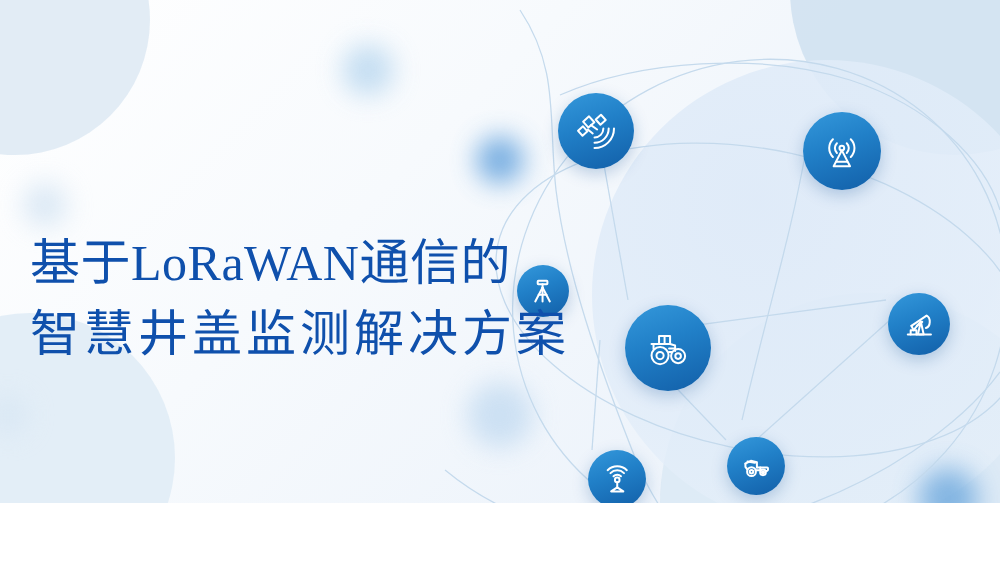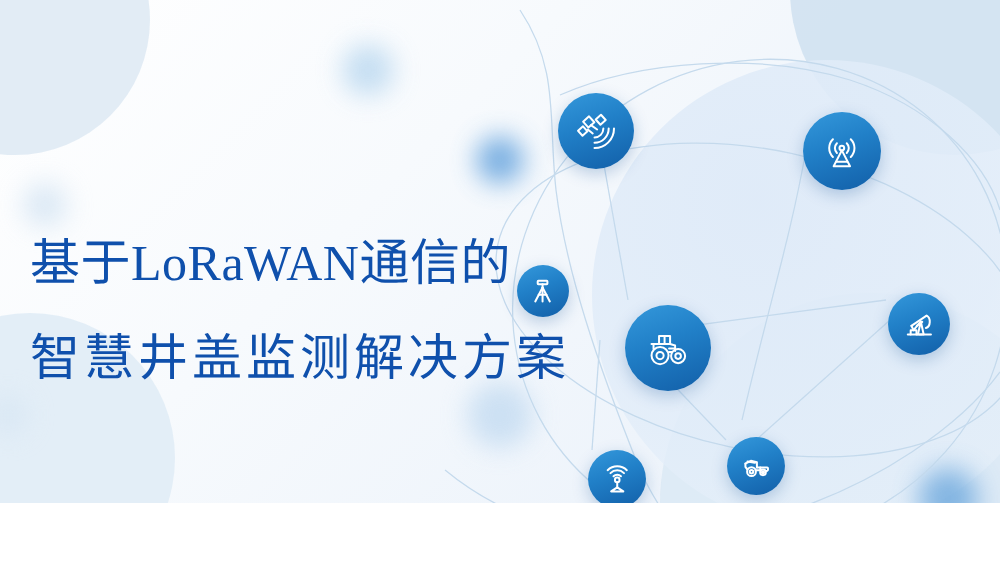--- a/index.html
+++ b/index.html
@@ -283,16 +283,16 @@
       <path d="M18.5 19.5 A 7.8 7.8 0 0 1 29.5 19.5"></path>
       <path d="M14 15 A 14.2 14.2 0 0 1 34 15"></path>
       <path d="M9.8 10.6 A 20.3 20.3 0 0 1 38.2 10.6"></path>
     </g>
         </svg>
       </div>
     </div>
 
   <div id="title-block">
     <div class="title-line first" style="color: rgb(15, 80, 172);">基于LoRaWAN通信的</div>
-    <div class="title-line second" style="color: rgb(15, 80, 172); margin-top: 24px;">智慧井盖监测解决方案</div>
+    <div class="title-line second" style="color: rgb(15, 80, 172);">智慧井盖监测解决方案</div>
   </div>
 
 </div>
 
 </body></html>

